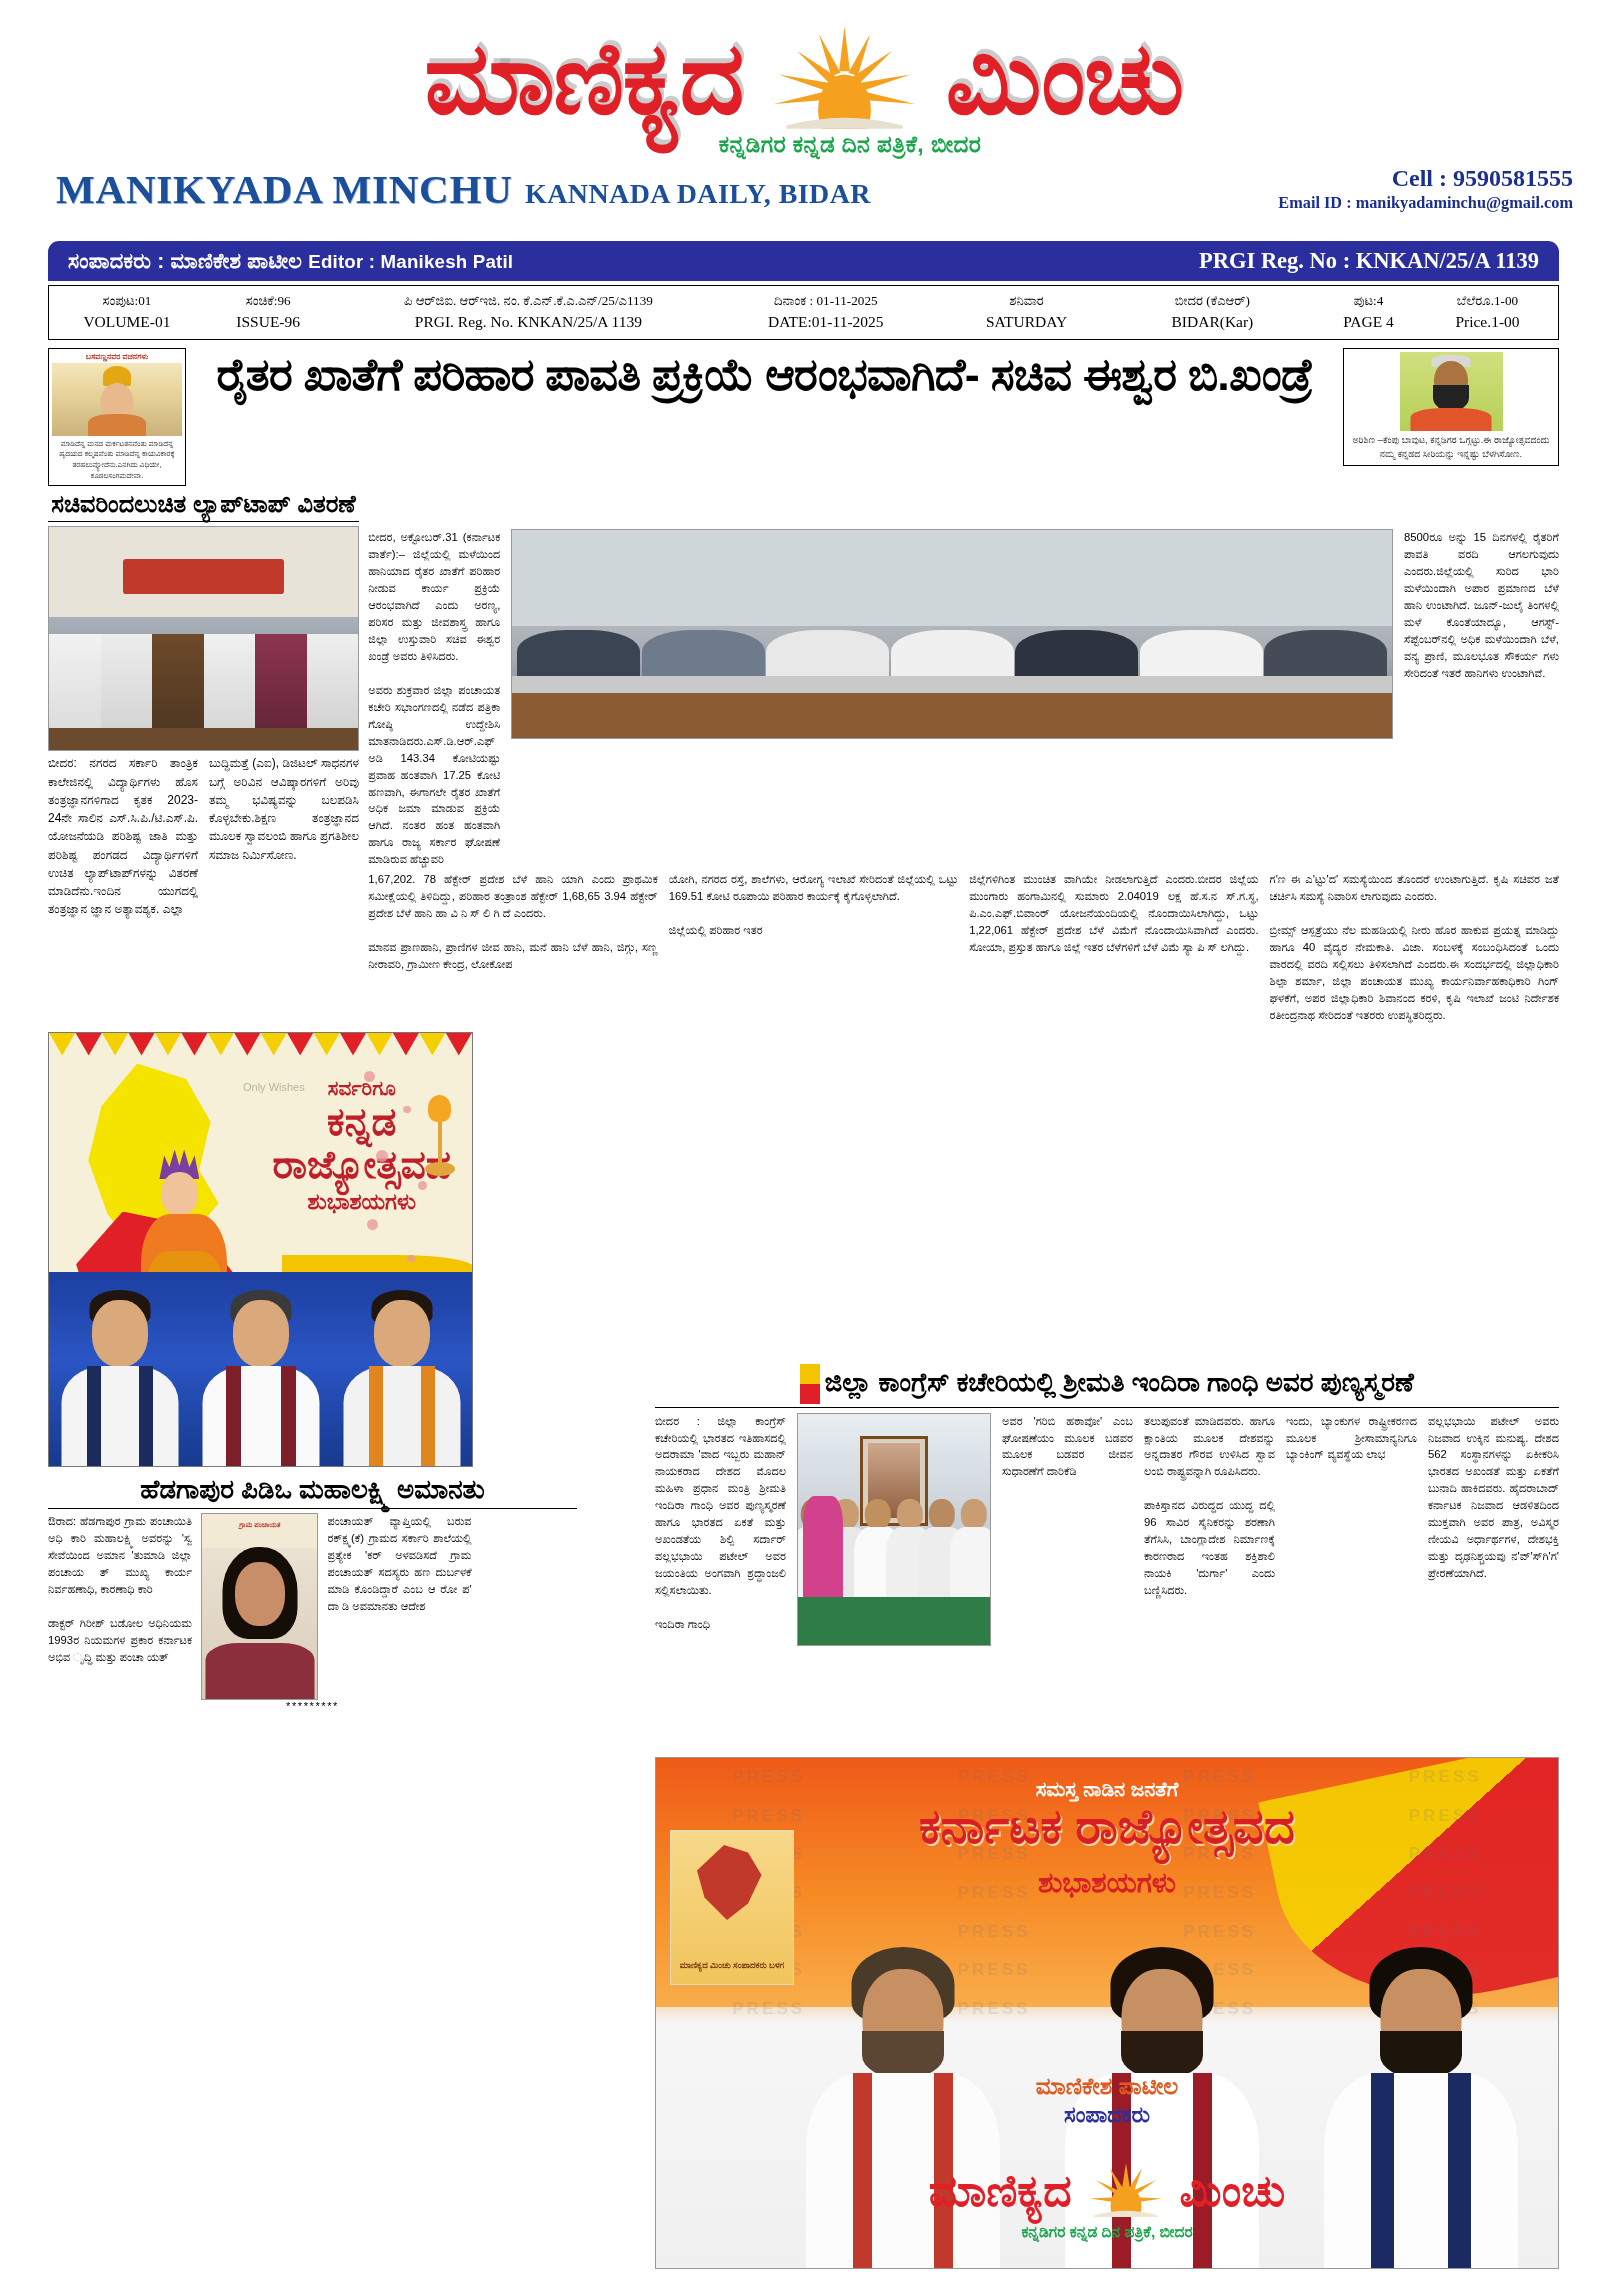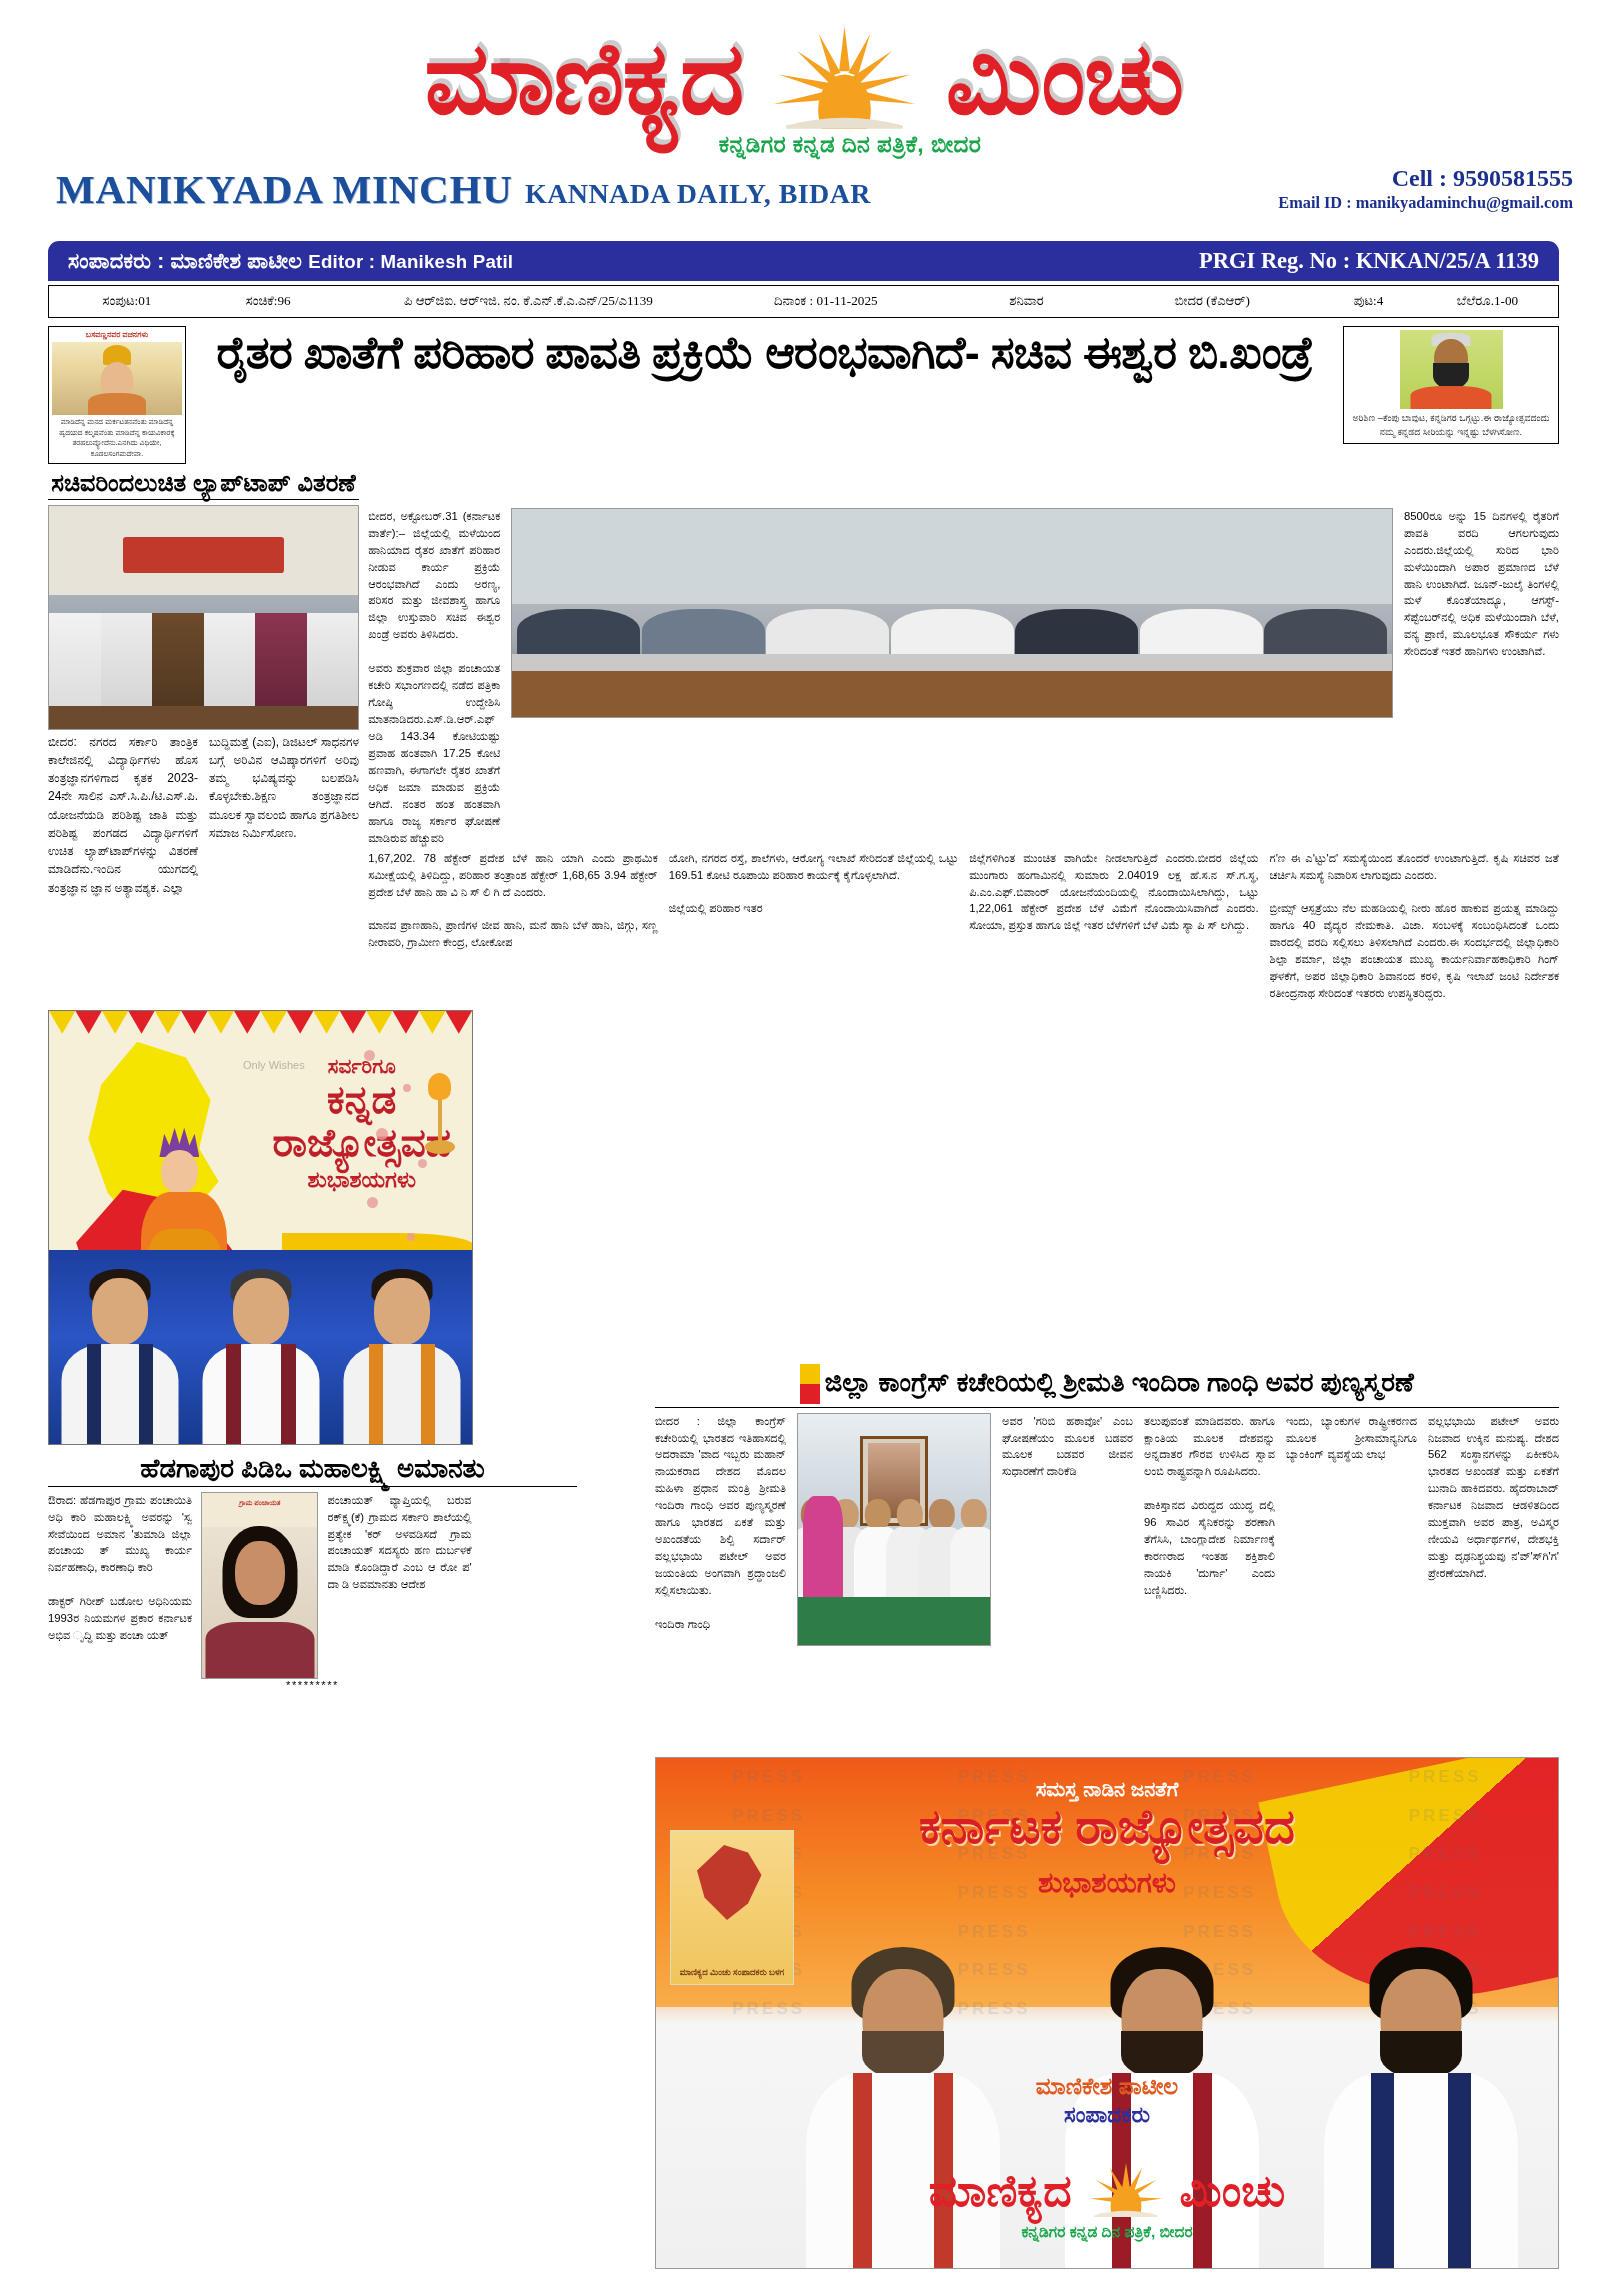--- a/index.html
+++ b/index.html
@@ -242,21 +242,21 @@
      font-size:20px;font-weight:bold;color:#ffffff;}
   .abr-title{position:absolute;top:44px;left:0;width:100%;text-align:center;
      font-size:48px;font-weight:bold;color:#d81f26;line-height:1.05;
      text-shadow:1.6px 1.6px 0 #ffd9a0;}
   .abr-sub{position:absolute;top:109px;left:0;width:100%;text-align:center;
      font-size:28px;font-weight:bold;color:#d81f26;}
   .abr-emblem{position:absolute;left:14px;top:72px;width:124px;height:155px;
      background:linear-gradient(180deg,#f7d98a 0%,#f1c45c 100%);border:0.8px solid #ddb;}
   .abr-emblem .em-map{position:absolute;left:23px;top:14px;width:75px;height:75px;
      background:#c0392b;clip-path:polygon(40% 0,72% 10%,90% 40%,72% 78%,44% 100%,14% 70%,4% 34%);}
-  .abr-emblem .em-t{position:absolute;bottom:6px;left:0;width:100%;text-align:center;
+  .abr-emblem .em-t{position:absolute;bottom:13px;left:0;width:100%;text-align:center;
      font-size:8.6px;color:#7a3b10;font-weight:bold;line-height:1.3;}
   .abr-people{position:absolute;left:117px;right:7.8px;top:183px;height:396px;display:flex;}
   .abr-people .pc{flex:1;position:relative;}
   .abr-people .pc .hair{position:absolute;left:50%;top:6.2px;transform:translateX(-50%);
      width:103px;height:75px;border-radius:50% 50% 26% 26%;background:#1a1008;}
   .abr-people .pc .face{position:absolute;left:50%;top:28px;transform:translateX(-50%);
      width:81px;height:101px;border-radius:46%;background:#c79063;}
   .abr-people .pc .beard{position:absolute;left:50%;top:90px;transform:translateX(-50%);
      width:82px;height:48px;border-radius:0 0 50% 50%;background:#2a1b10;}
   .abr-people .pc .shirt{position:absolute;left:50%;bottom:0;transform:translateX(-50%);
@@ -327,20 +327,30 @@
   <div class="info-bar">
     <div class="info-row">
       <div class="info-cell info-kn c1">ಸಂಪುಟ:01</div>
       <div class="info-cell info-kn c2">ಸಂಚಿಕೆ:96</div>
       <div class="info-cell info-kn c3">ಪಿ ಆರ್‌ಜಿಐ. ಆರ್‌ಇಜಿ. ನಂ. ಕೆ.ಎನ್‌.ಕೆ.ಎ.ಎನ್‌/25/ಎ1139</div>
       <div class="info-cell info-kn c4">ದಿನಾಂಕ : 01-11-2025</div>
       <div class="info-cell info-kn c5">ಶನಿವಾರ</div>
       <div class="info-cell info-kn c6">ಬೀದರ (ಕೆಎಆರ್‌)</div>
       <div class="info-cell info-kn c7">ಪುಟ:4</div>
       <div class="info-cell info-kn c8">ಬೆಲೆರೂ.1-00</div>
+    </div>
+    <div class="info-row">
+      <div class="info-cell info-en c1">VOLUME-01</div>
+      <div class="info-cell info-en c2">ISSUE-96</div>
+      <div class="info-cell info-en c3">PRGI. Reg. No. KNKAN/25/A 1139</div>
+      <div class="info-cell info-en c4">DATE:01-11-2025</div>
+      <div class="info-cell info-en c5">SATURDAY</div>
+      <div class="info-cell info-en c6">BIDAR(Kar)</div>
+      <div class="info-cell info-en c7">PAGE 4</div>
+      <div class="info-cell info-en c8">Price.1-00</div>
     </div>
   </div>
 
   <div class="content">
 
     <div class="top-strip">
       <div class="vachana-box">
         <div class="vachana-title">ಬಸವಣ್ಣನವರ ವಚನಗಳು</div>
         <div class="basava-img">
           <div class="crown"></div>

